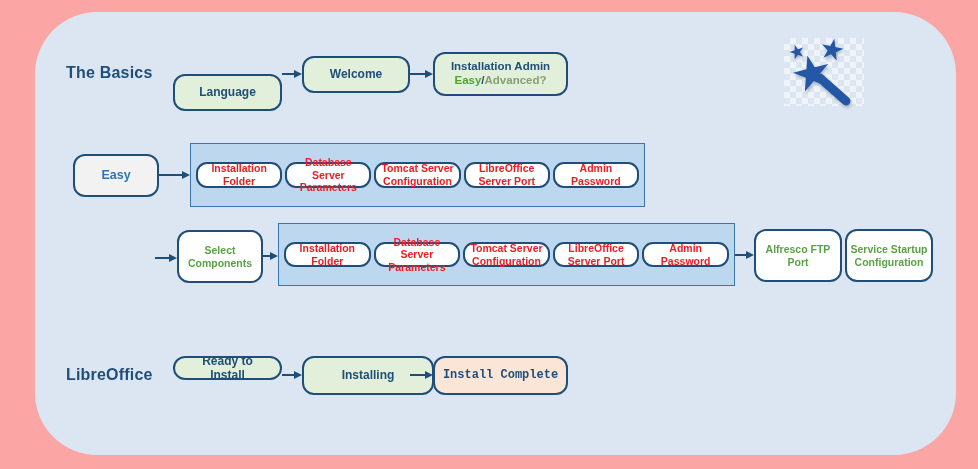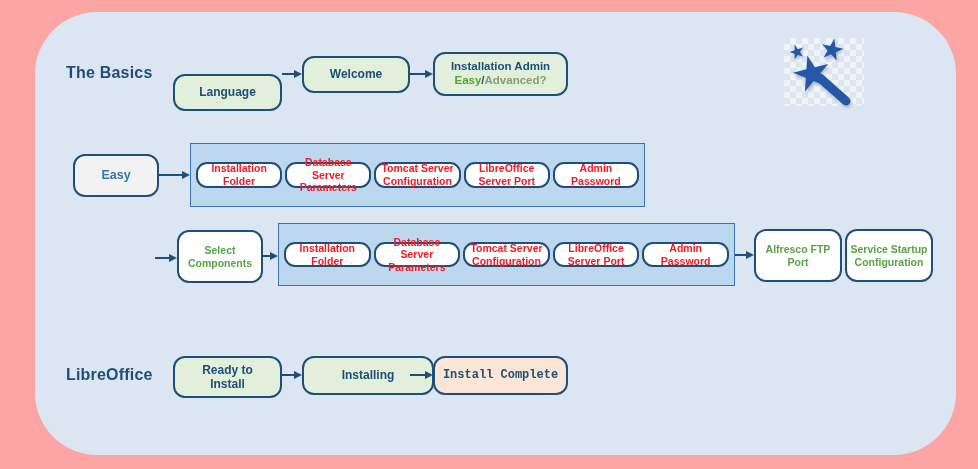--- a/index.html
+++ b/index.html
@@ -89,20 +89,20 @@
     <div class="step">LibreOffice Server Port</div>
     <div class="step">Admin Password</div>
   </div>
   <div class="arrow" style="left:735px;top:254px;width:11px;"></div>
 
   <div class="node white t-green sm" style="left:845px;top:229px;width:88px;height:53px;">Service Startup Configuration</div>
   <div class="node white t-green sm" style="left:754px;top:229px;width:88px;height:53px;">Alfresco FTP Port</div>
 
   <div class="row-label" style="left:66px;top:366px;">LibreOffice</div>
 
-  <div class="node green pad" style="left:173px;top:356px;width:109px;height:42px;">Ready to Install</div>
+  <div class="node green pad" style="left:173px;top:356px;width:109px;height:24px;">Ready to Install</div>
   <div class="arrow" style="left:282px;top:374px;width:12px;"></div>
 
   <div class="node green" style="left:302px;top:356px;width:132px;height:39px;">Installing</div>
   <div class="arrow" style="left:410px;top:374px;width:15px;"></div>
 
   <div class="node peach" style="left:433px;top:356px;width:135px;height:39px;">Install Complete</div>
 </div>
 
 </body></html>

